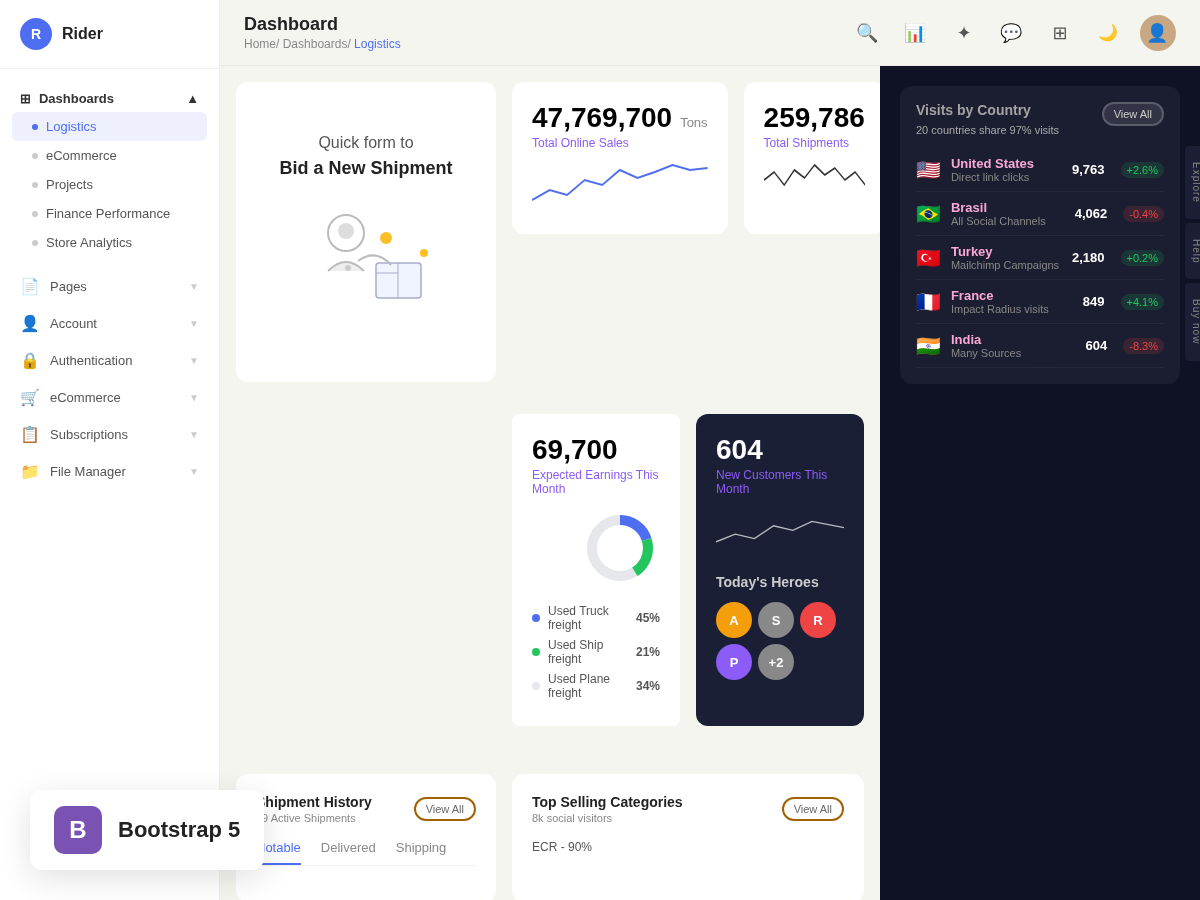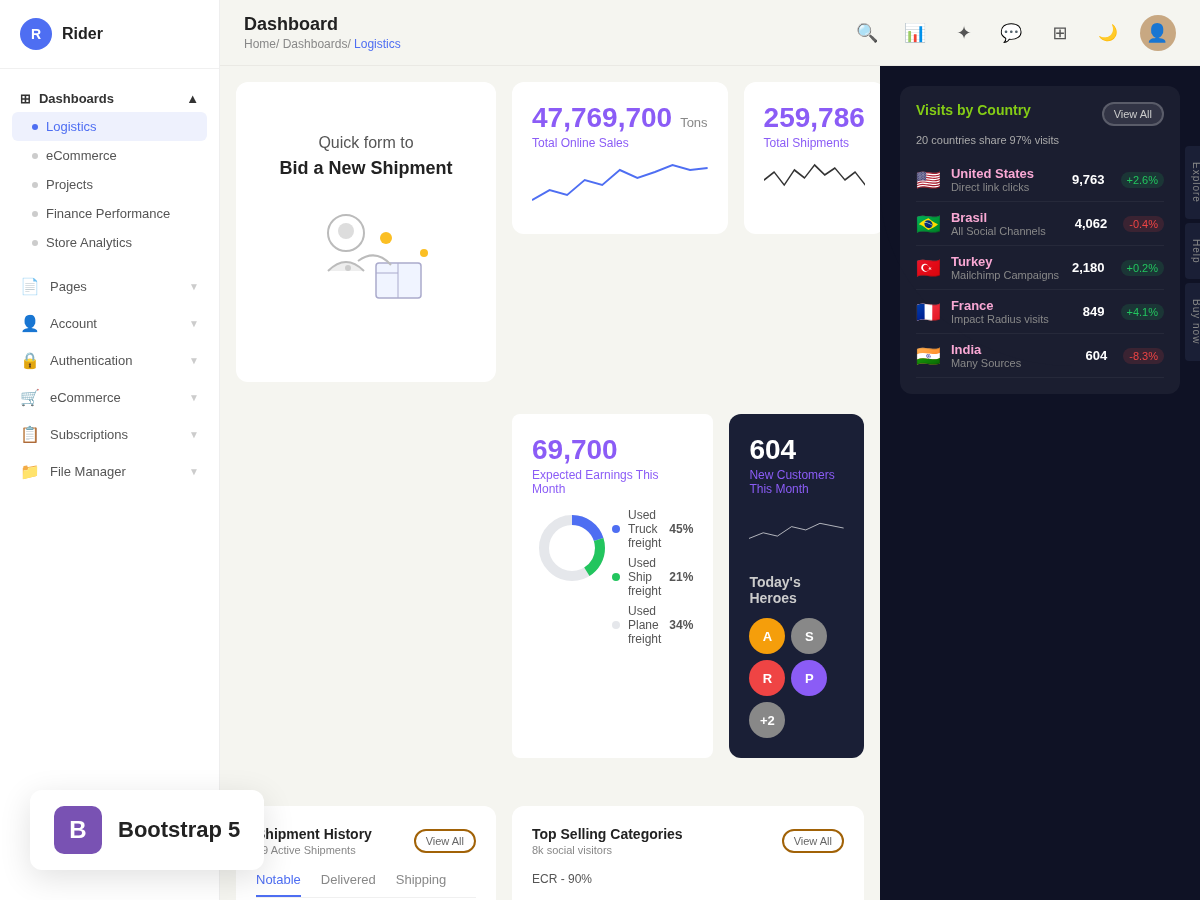--- a/index.html
+++ b/index.html
@@ -44,26 +44,26 @@
     
     .bid-card { grid-row: 1; display: flex; flex-direction: column; align-items: center; justify-content: center; background: #fff; border-radius: 12px; padding: 24px 20px; text-align: center; min-height: 300px; }
     .bid-title { font-size: 16px; color: #555; margin-bottom: 6px; }
     .bid-subtitle { font-size: 18px; font-weight: 700; color: #222; margin-bottom: 16px; }
     .bid-buttons { display: flex; gap: 10px; margin-top: 8px; }
     .btn-primary { background: #4e6ef2; color: white; border: none; padding: 9px 20px; border-radius: 20px; cursor: pointer; font-size: 13px; font-weight: 500; }
     .btn-secondary { background: #fff; color: #555; border: 1px solid #ddd; padding: 9px 20px; border-radius: 20px; cursor: pointer; font-size: 13px; }
 
     
     .metric-card { background: #fff; border-radius: 12px; padding: 20px; }
-    .metric-value { font-size: 28px; font-weight: 700; color: #8b5cf6; }
+    .metric-value { font-size: 28px; font-weight: 700; color: #000000; }
     .metric-label { font-size: 12px; color: #8b5cf6; margin-top: 2px; }
 
     
     .earnings-card { background: #fff; border-radius: 8px; padding: 20px; }
-    .donut-container { display: flex; align-items: flex-start; margin-top: 12px; }
+    .donut-container { display: flex; align-items: flex-end; gap: 16px; margin-top: 12px; flex-direction: column; }
     .legend-item { display: flex; align-items: center; justify-content: space-between; font-size: 12px; color: #555; margin-bottom: 6px; gap: 8px; }
     .legend-dot { width: 8px; height: 8px; border-radius: 50%; flex-shrink: 0; }
 
     
     .heroes-card { background: #1a1f36; border-radius: 12px; padding: 20px; color: white; }
     .heroes-title { font-size: 14px; font-weight: 600; color: #ccc; margin-bottom: 12px; }
     .heroes-avatars { display: flex; gap: 6px; flex-wrap: wrap; }
     .hero-avatar { width: 36px; height: 36px; border-radius: 50%; display: flex; align-items: center; justify-content: center; font-size: 13px; font-weight: 600; color: white; cursor: pointer; }
 
     
@@ -80,22 +80,22 @@
     .categories-card { background: #fff; border-radius: 12px; padding: 20px; }
     .bar-item { margin-bottom: 12px; }
     .bar-label { font-size: 12px; color: #555; margin-bottom: 4px; }
 
     
     .dark-panel { background: #0f1225; width: 320px; flex-shrink: 0; height: 100%; overflow-y: auto; padding: 20px; color: white; display: flex; flex-direction: column; gap: 16px; position: relative; }
 
     
     .visits-card { background: rgba(255,255,255,0.05); border-radius: 12px; padding: 16px; }
     .visits-header { display: flex; align-items: flex-start; justify-content: space-between; margin-bottom: 12px; }
-    .visits-title { font-size: 14px; font-weight: 700; color: #84cc16; }
-    .visits-subtitle { font-size: 11px; color: #aaa; margin-top: 16px; }
+    .visits-title { font-size: 14px; font-weight: 700; color: #a3a3a3; }
+    .visits-subtitle { font-size: 11px; color: #aaa; margin-top: 6px; }
     .country-item { display: flex; align-items: center; gap: 10px; padding: 8px 0; border-bottom: 1px solid rgba(255,255,255,0.05); }
     .flag { font-size: 20px; }
     .country-info { flex: 1; }
     .country-name { font-size: 13px; font-weight: 700; color: #f9a8d4; }
     .country-source { font-size: 11px; color: #888; }
     .country-visits { font-size: 13px; font-weight: 600; color: #fff; }
     .country-change { font-size: 11px; padding: 2px 6px; border-radius: 10px; margin-left: 6px; }
     .change-up { color: #22c55e; background: rgba(34,197,94,0.15); }
     .change-down { color: #ef4444; background: rgba(239,68,68,0.15); }
 

